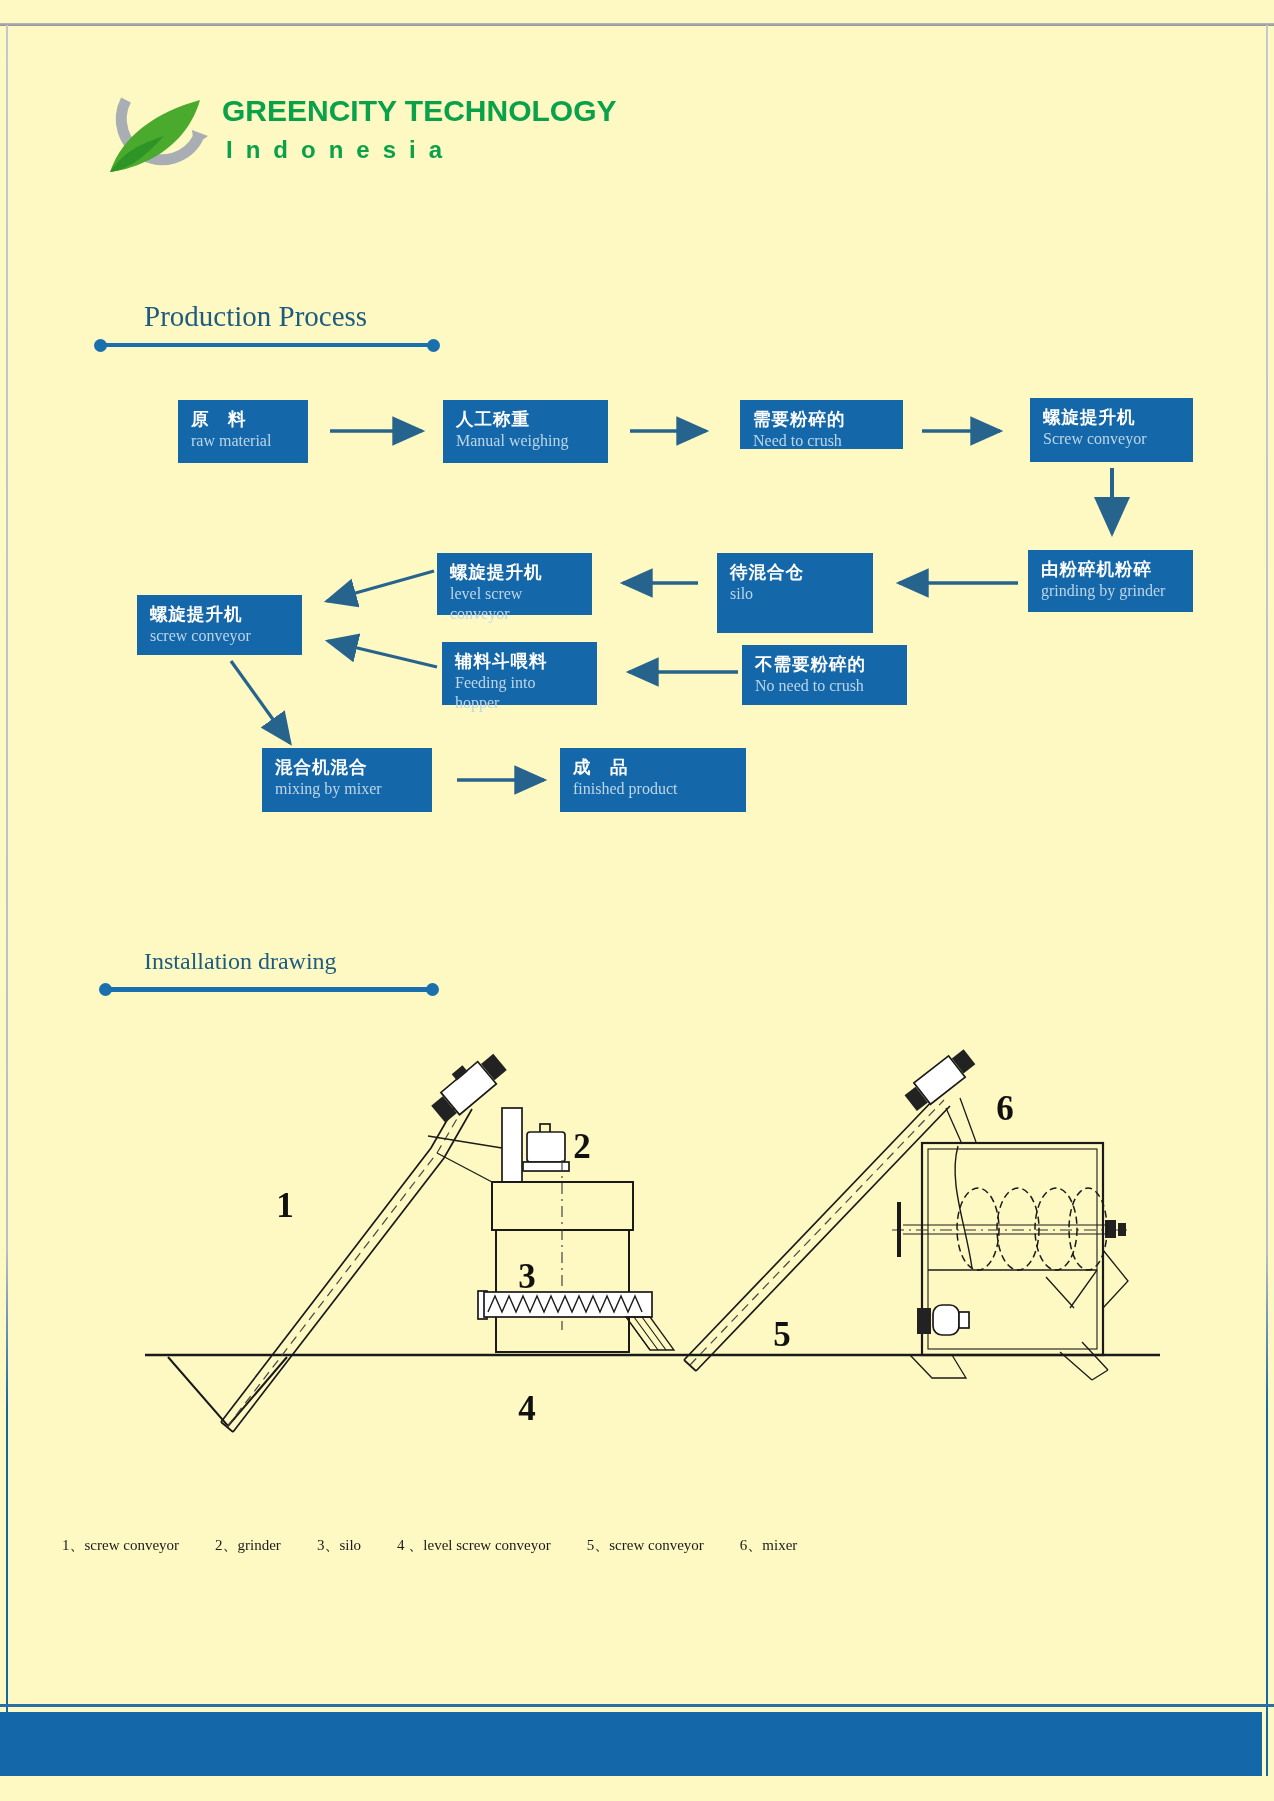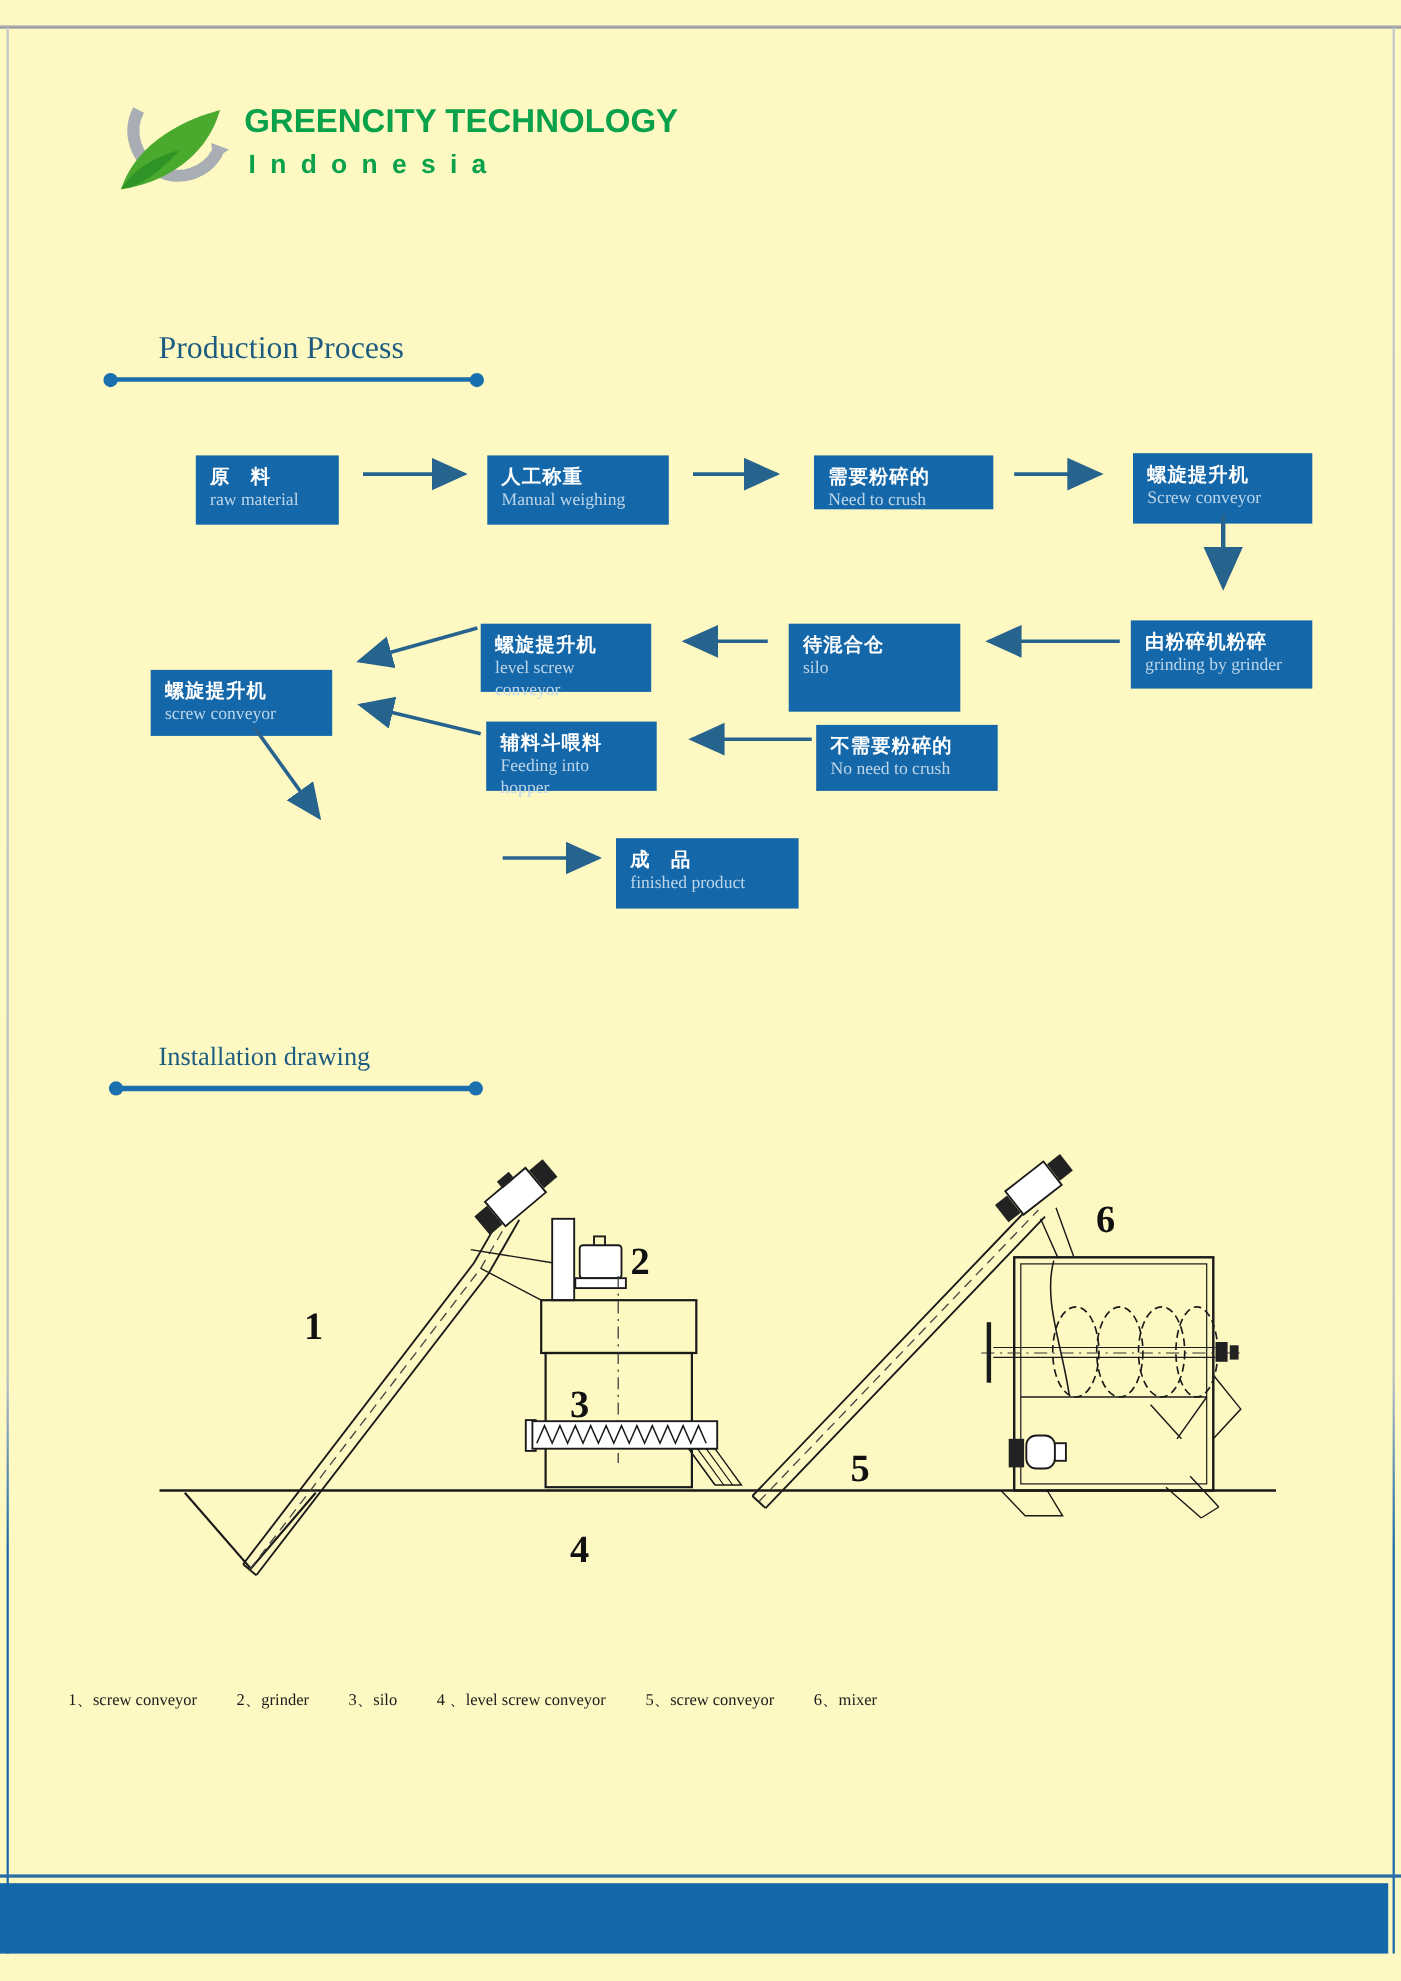--- a/index.html
+++ b/index.html
@@ -27,21 +27,21 @@
 
   
   .sec-title{position:absolute;color:#1d5c80;font-family:"Liberation Serif",serif;}
   .sec-title.process{left:144px;top:300px;font-size:29px;}
   .sec-title.install{left:144px;top:948px;font-size:24px;}
   .rule-line{position:absolute;height:4px;background:#1a6fae;border-radius:2px;}
   .rule-dot{position:absolute;width:13px;height:13px;border-radius:50%;background:#1a6fae;}
 
   
   .fbox{position:absolute;background:#1467a8;color:#fff;box-sizing:border-box;
-    padding:9px 17px 0 13px;line-height:1.25;margin-top:14px;}
+    padding:9px 17px 0 13px;line-height:1.25;}
   .fbox .cn{display:block;font-weight:bold;font-size:17.5px;letter-spacing:1px;white-space:pre;}
   .fbox .en{display:block;font-size:16px;color:#bdd6ea;font-family:"Liberation Serif",serif;}
   .arrow-layer{position:absolute;left:0;top:395px;width:1274px;height:440px;}
 
   
   .install-svg{position:absolute;left:120px;top:1020px;width:1050px;height:430px;}
   .dnum{font-family:"Liberation Serif",serif;font-weight:bold;font-size:35px;fill:#111;}
 
   
   .legend{position:absolute;left:62px;top:1536px;width:1160px;display:flex;gap:36px;
@@ -106,21 +106,25 @@
     <span class="en">No need to crush</span>
   </div>
   <div class="fbox" style="left:442px;top:642px;width:155px;height:63px;">
     <span class="cn">辅料斗喂料</span>
     <span class="en">Feeding into hopper</span>
   </div>
   <div class="fbox" style="left:137px;top:595px;width:165px;height:60px;">
     <span class="cn">螺旋提升机</span>
     <span class="en">screw conveyor</span>
   </div>
-  <div class="fbox" style="left:560px;top:748px;width:166px;height:64px;">
+  <div class="fbox" style="left:262px;top:748px;width:170px;height:64px;">
+    <span class="cn">混合机混合</span>
+    <span class="en">mixing by mixer</span>
+  </div>
+  <div class="fbox" style="left:560px;top:748px;width:186px;height:64px;">
     <span class="cn">成　品</span>
     <span class="en">finished product</span>
   </div>
 
   <svg class="arrow-layer" viewBox="0 0 1274 440">
     <defs>
       <marker id="ah" markerWidth="11" markerHeight="10" refX="9" refY="4.5" orient="auto">
         <path d="M0,0 L10,4.5 L0,9 Z" fill="#26648e"></path>
       </marker>
     </defs>

